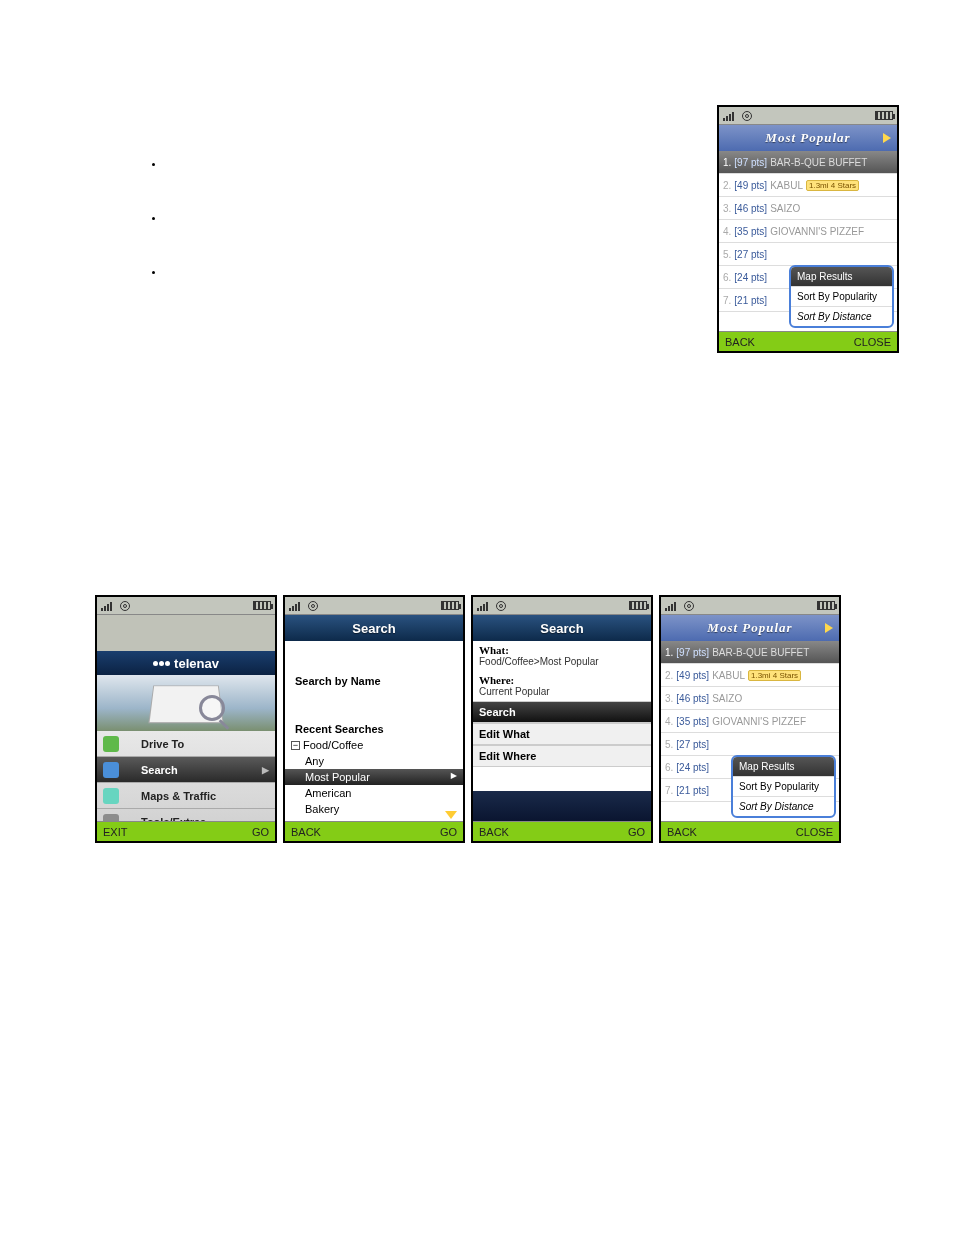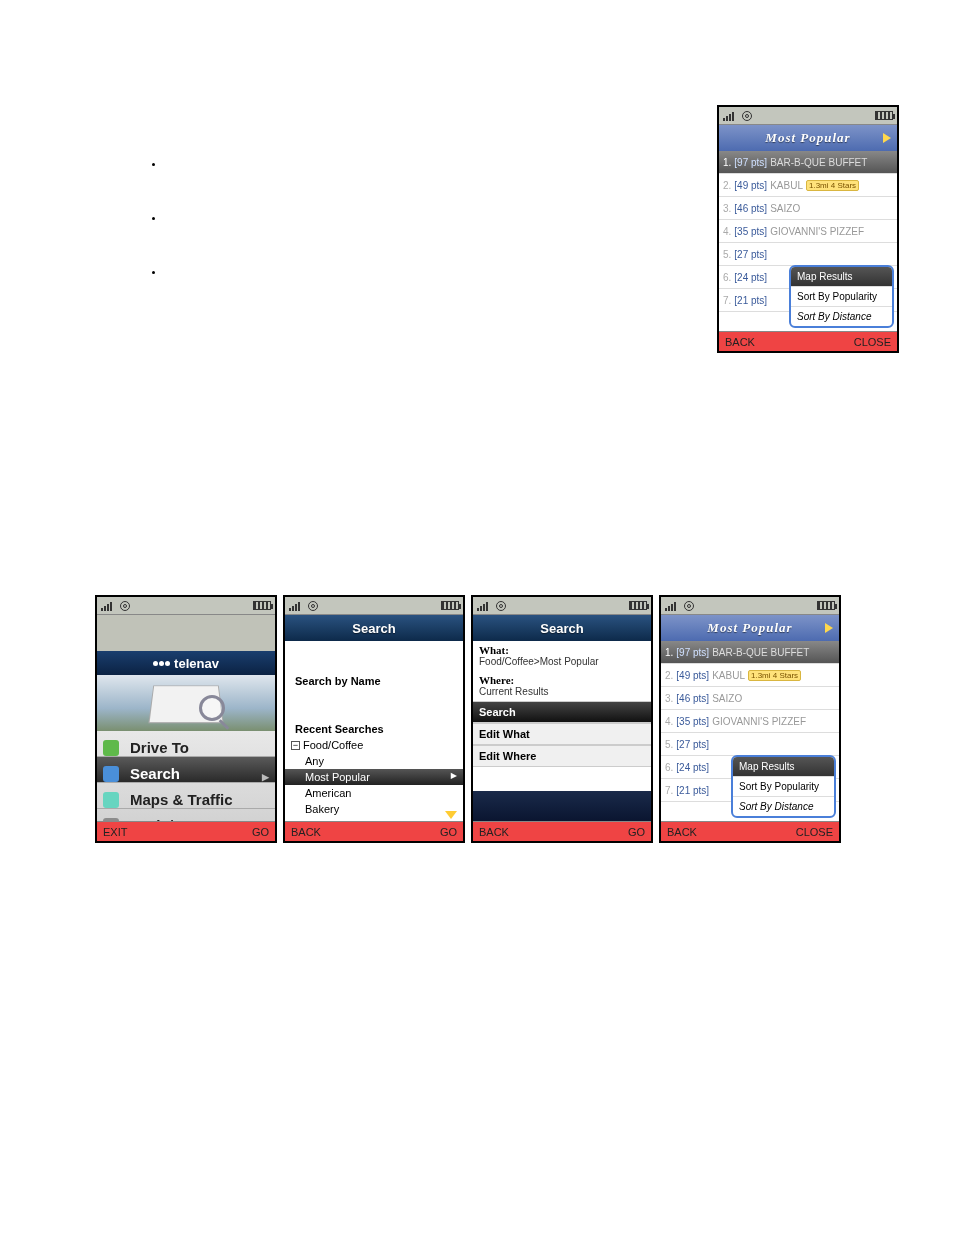--- a/index.html
+++ b/index.html
@@ -84,21 +84,21 @@
   }
   .body {
     flex:1;
     background:#fff;
     position:relative;
     overflow:hidden;
     font-size:11px;
   }
   .softkeys {
     height: 20px;
-    background:#ef4444;
+    background:#84cc16;
     display:flex;
     justify-content:space-between;
     align-items:center;
     padding:0 6px;
     font-size:11px;
     color:#222;
     border-top:1px solid #888;
   }
 
   
@@ -182,24 +182,24 @@
   .hero .mag {
     width:26px;height:26px;border:3px solid #889;border-radius:50%;position:absolute;right:50px;top:20px;background:rgba(255,255,255,0.3);
   }
   .hero .mag::after{content:"";position:absolute;right:-8px;bottom:-8px;width:12px;height:3px;background:#889;transform:rotate(45deg);}
   .menu-list {
     background: linear-gradient(180deg,#e8e8e8,#cfcfcf);
   }
   .menu-item {
     height:26px;
     display:flex;
-    align-items:flex-end;
-    gap:11px;
+    align-items:center;
+    gap:22px;
     padding:0 6px;
-    font-size:15px;
+    font-size:11px;
     font-weight:bold;
     color:#222;
     border-bottom:1px solid #aaa;
   }
   .menu-item.sel {
     background: linear-gradient(180deg,#5a5a5a,#2a2a2a);
     color:#fff;
     position:relative;
   }
   .menu-item.sel::after {
@@ -429,21 +429,21 @@
       <span class="spacer"></span>
       <span class="battery-icon"></span>
     </div>
     <div class="titlebar">
       <span>Search</span>
     </div>
     <div class="body">
       <div class="field-label">What:</div>
       <div class="field-value">Food/Coffee&gt;Most Popular</div>
       <div class="field-label">Where:</div>
-      <div class="field-value">Current Results</div>
+      <div class="field-value">Current Popular</div>
       <div id="s3-actions">
           <div class="action-row sel">Search</div>
           <div class="action-row">Edit What</div>
           <div class="action-row">Edit Where</div>
         </div>
       <div class="screen3-bg"></div>
     </div>
     <div class="softkeys">
       <span>BACK</span>
       <span>GO</span>

